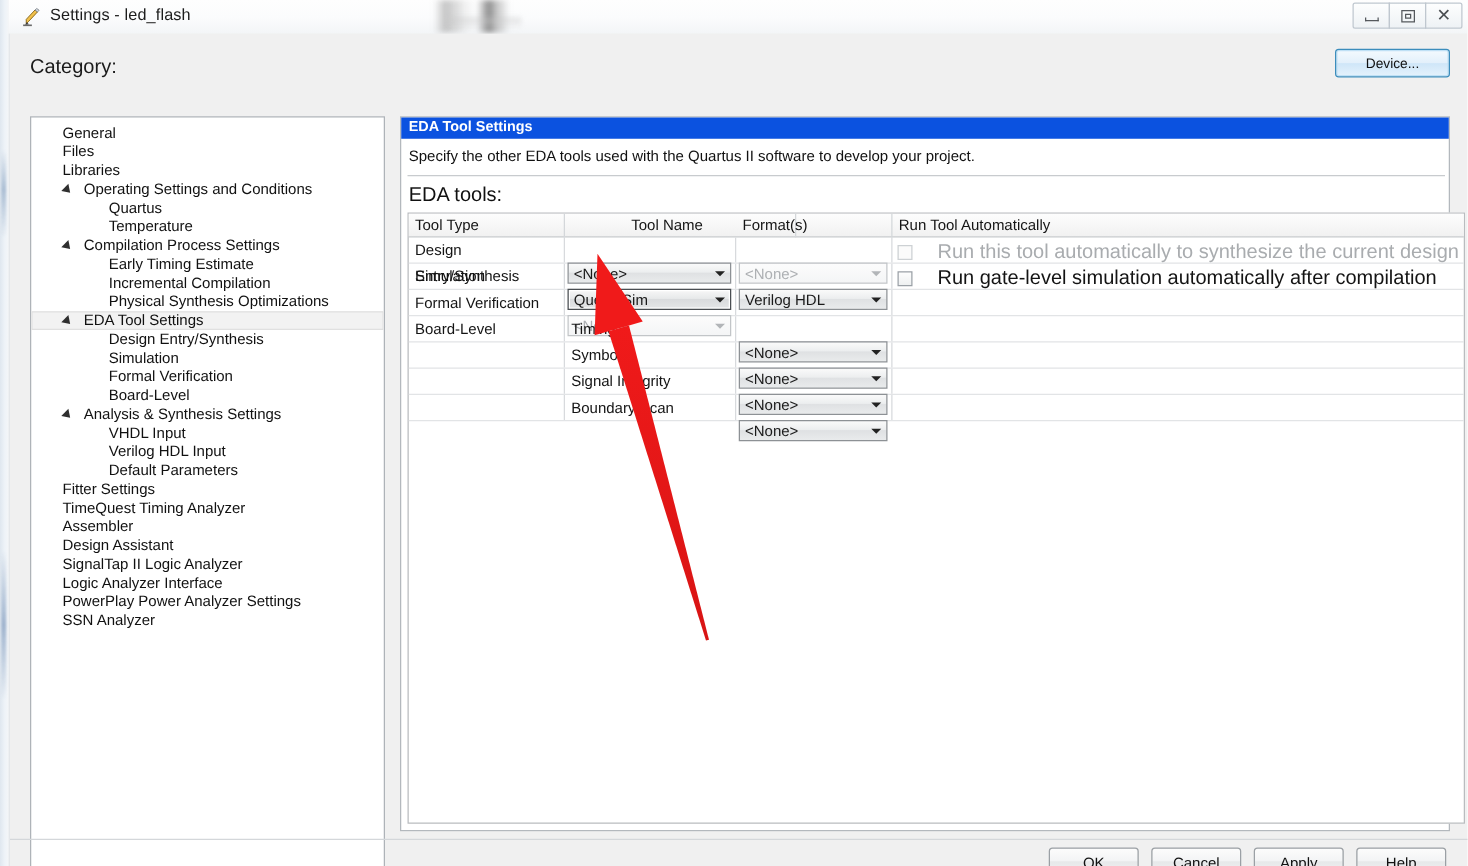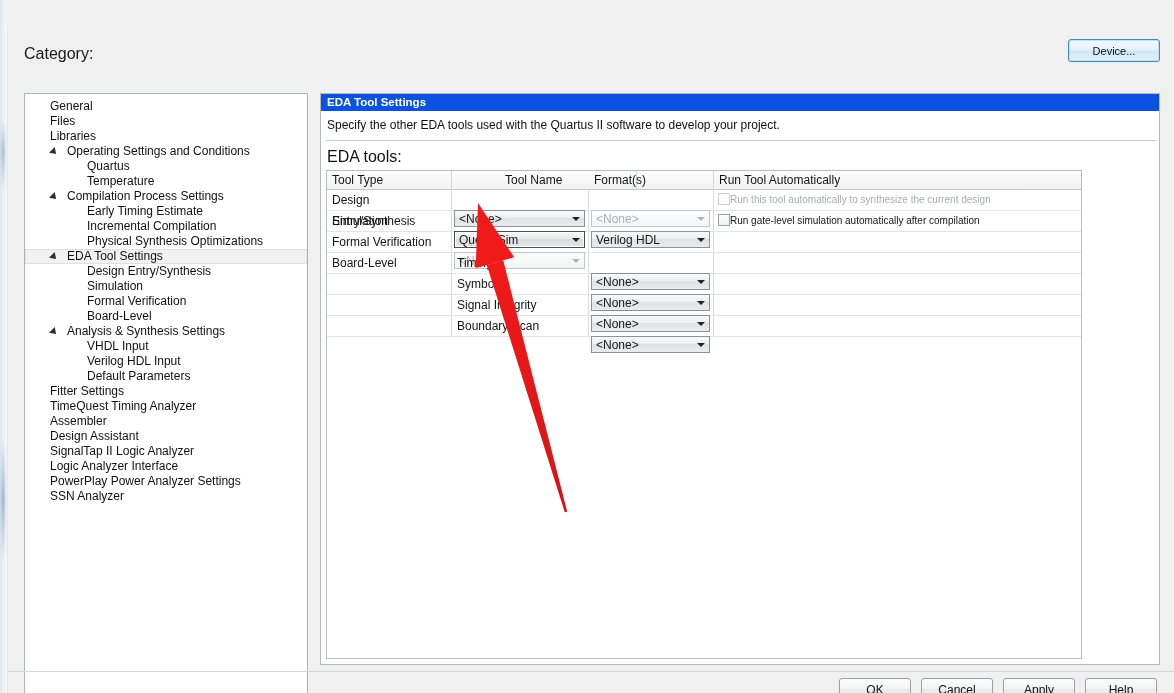--- a/index.html
+++ b/index.html
@@ -150,21 +150,21 @@
     background: #c8cbce;
   }
   .eda-label {
     position: absolute; left: 6px; top: 54px;
     font-size: 16px; color: #111;
   }
 
   
   .tbl {
     position: absolute; left: 5px; top: 76px;
-    width: 756px; height: 489px;
+    width: 846px; height: 489px;
     border: 1px solid #b9bcbf;
     background: #fff;
   }
   .thead {
     position: relative; height: 19px;
     background: linear-gradient(to bottom,#fdfdfd,#f1f1f1);
     border-bottom: 1px solid #c6c9cc;
   }
   .th {
     position: absolute; top: 0; height: 19px; line-height: 19px;
@@ -221,21 +221,21 @@
   }
   .combo.fmt { width: 119px; }
 
   
   .chkwrap { position:absolute; left:4px; top:3px; display:flex; align-items:center; }
   .chk {
     width: 12px; height: 12px; border: 1px solid #9aa0a6;
     background: linear-gradient(to bottom,#fdfdfd,#eef0f1);
   }
   .chk.dim { border-color:#cdd1d4; background:#fbfbfb; }
-  .chklabel { font-size: 10px; color: #141414; margin-left: 0; cursor:default; }
+  .chklabel { font-size: 16px; color: #141414; margin-left: 20px; cursor:default; }
   .chklabel.dim { color: #a9acaf; }
 
   
   .footer-sep {
     position:absolute; left: 0; top: 644px; width: 1167px; height:1px; background:#d4d7da;
   }
   .fbtn {
     position: absolute; top: 651px; width: 72px; height: 23px;
     font-size: 12px; color: #111;
     background: linear-gradient(to bottom,#fcfcfc 0%,#f3f4f5 45%,#e7e9ea 50%,#f1f2f3 100%);
@@ -249,20 +249,45 @@
 </head>
 <body>
 
 <div id="app">
 
   <div class="win-edge-left">
     <div class="sheen"></div>
       <div class="sheen2"></div>
   </div>
 
+  <div class="titlebar">
+    <span class="title-icon">
+      <svg width="18" height="18" viewBox="0 0 18 18">
+        <path d="M4 14 L6 12 L13 4.5 L11 3 L4 10.5 Z" fill="#f2c14a" stroke="#8d6d22" stroke-width="0.8"></path>
+        <path d="M11 3 L13 4.5 L14.3 3.2 L12.4 1.8 Z" fill="#d8dde2" stroke="#7b828a" stroke-width="0.7"></path>
+        <path d="M3.2 15 L6.2 14.3 L4.2 12.8 Z" fill="#3a3a3a"></path>
+        <rect x="1.5" y="14.6" width="7" height="1.3" fill="#6a6a6a"></rect>
+      </svg>
+    </span>
+    <span class="title-text">Settings - led_flash</span>
+    <div class="title-smudge"></div>
+    <div class="title-smudge2"></div>
+
+    <div class="winbtns">
+      <div class="winbtn">
+          <span class="gl-min"></span>
+        </div>
+      <div class="winbtn">
+          <span class="gl-max"></span>
+        </div>
+      <div class="winbtn">
+          <span class="gl-close">✕</span>
+        </div>
+    </div>
+  </div>
 
   <div class="dialog">
 
     <div class="cat-label">Category:</div>
 
     <button class="device-btn">Device...</button>
 
     <div class="tree">
       <div class="tree-inner" id="tree-inner">
           <div class="tnode d0">

